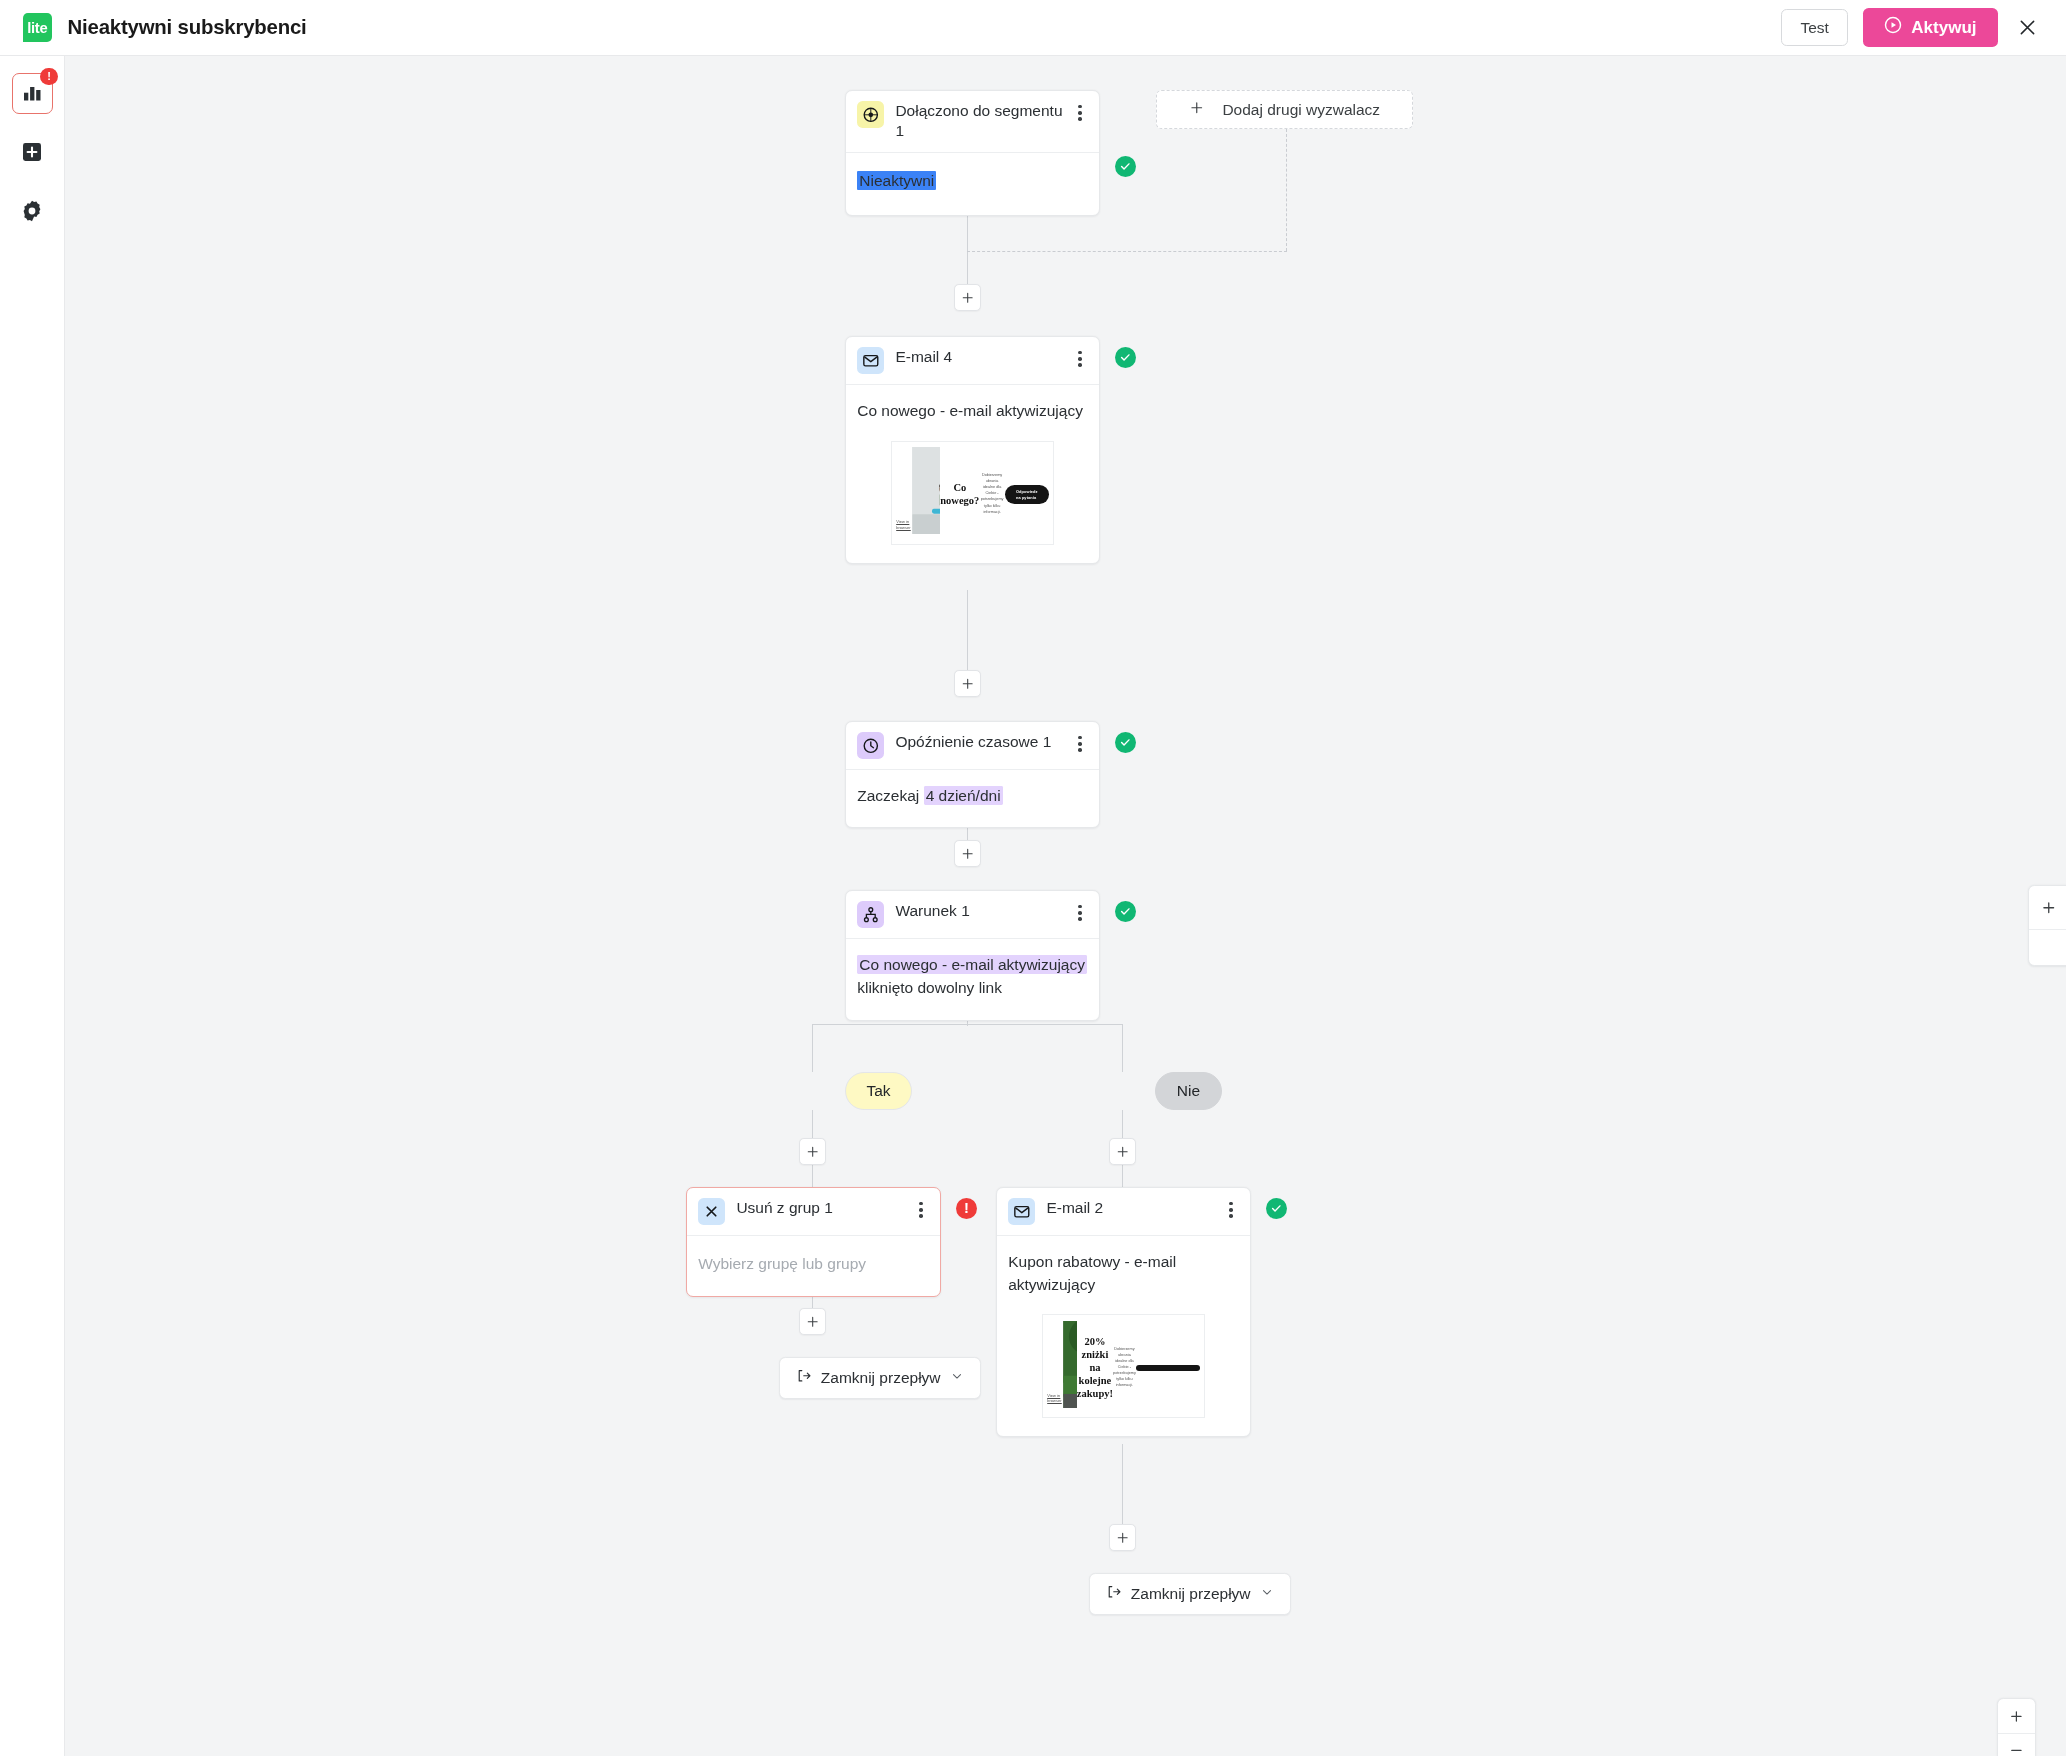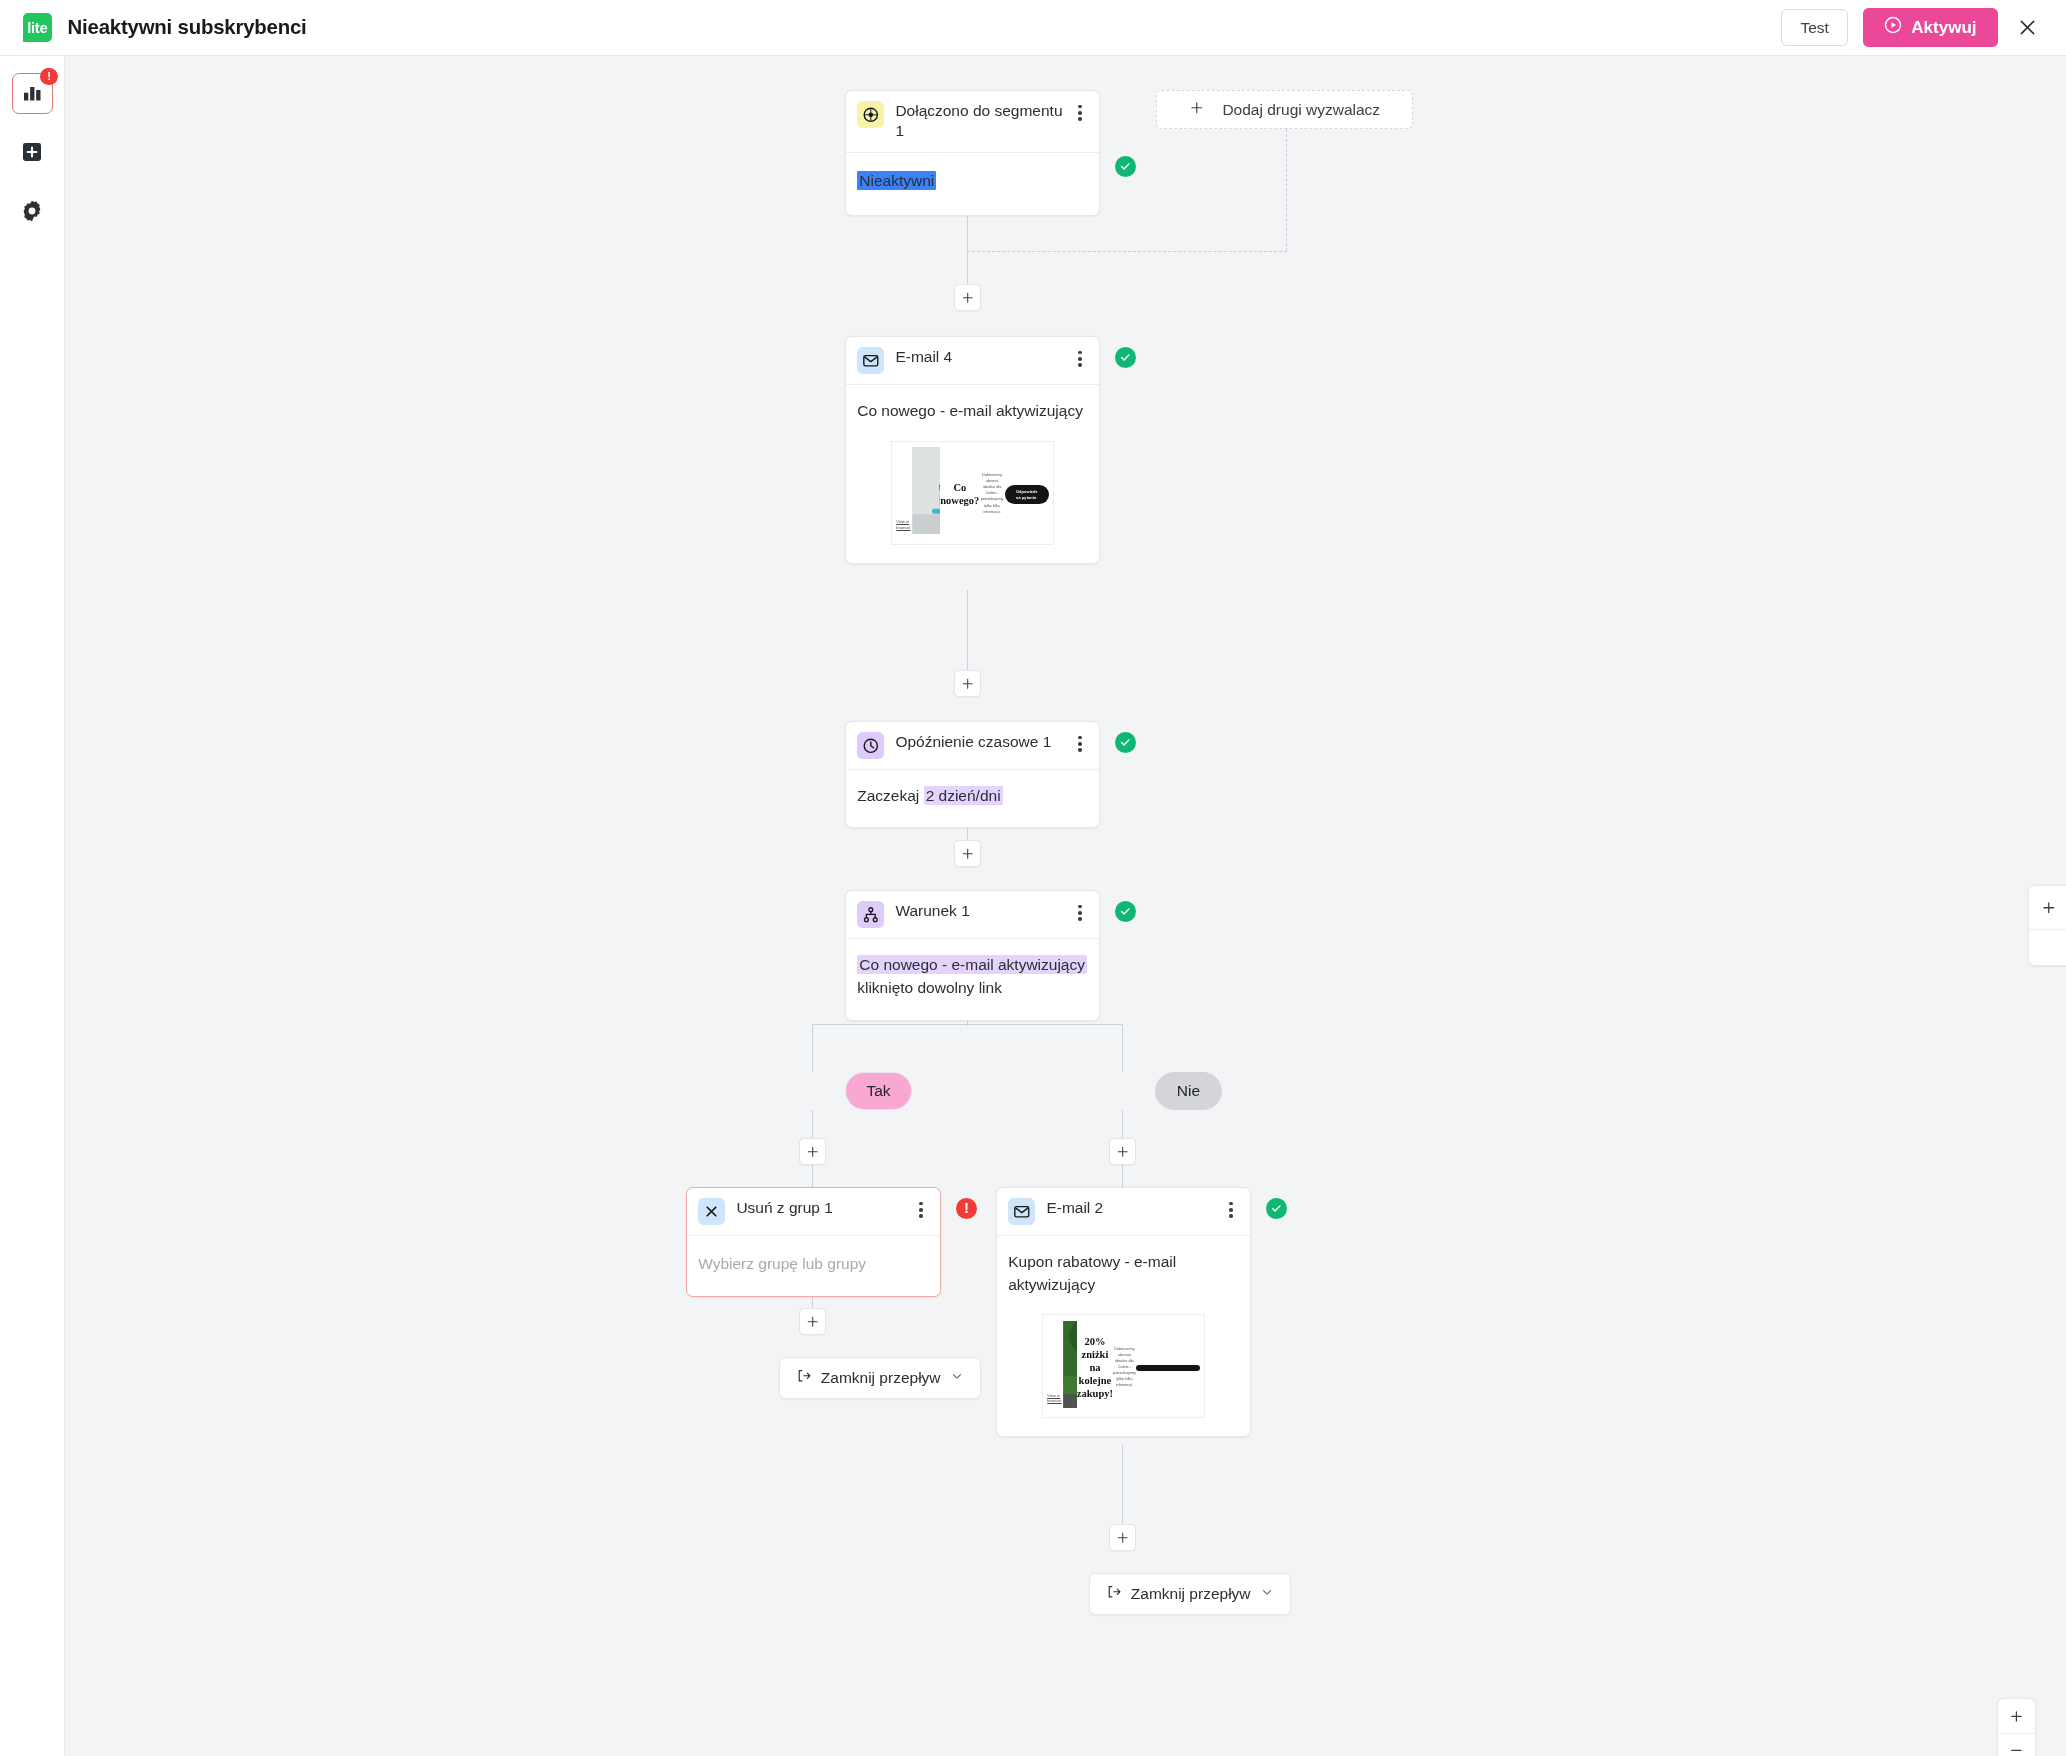--- a/index.html
+++ b/index.html
@@ -198,21 +198,21 @@
   .mail-cta.blank { padding: 2.8px 32px; font-size: 0; }
 
   
   .pill {
     position: absolute;
     height: 38px; min-width: 67px;
     border-radius: 19px;
     display: flex; align-items: center; justify-content: center;
     font-size: 15.5px; color: #232629; cursor: pointer;
   }
-  .pill.yes { background: #f9a8d4; border: 0.7px solid #e4e6e9; }
+  .pill.yes { background: #fef9c3; border: 0.7px solid #e4e6e9; }
   .pill.no  { background: #d3d5d8; border: 0.7px solid #d3d5d8; }
 
   .endbtn {
     position: absolute;
     height: 42px;
     background: #fff; border: 0.7px solid #e6e8ea; border-radius: 6.3px;
     display: flex; align-items: center; gap: 9.8px;
     padding: 0 15.5px;
     font-size: 15.5px; color: #2b2f33; cursor: pointer;
     box-shadow: 0 0.7px 1.4px rgba(16,24,40,0.05);
@@ -466,21 +466,21 @@
       </div>
       <div class="node-title">Opóźnienie czasowe 1</div>
       <div class="kebab">
           <i></i>
           <i></i>
           <i></i>
         </div>
     </div>
     <div class="node-body" style="padding:15.5px 11.2px 19.7px;">
       <span>Zaczekaj</span>
-      <span class="hl-purple">2 dzień/dni</span>
+      <span class="hl-purple">4 dzień/dni</span>
     </div>
   </div>
   <div class="status ok" style="left:1050px; top:676px;">
     <svg width="12.6" height="12.6" viewBox="0 0 24 24">
         <path d="M5 12.6l4.6 4.6L19 7.4" stroke="#fff" stroke-width="2.7" fill="none" stroke-linecap="round" stroke-linejoin="round"></path>
       </svg>
   </div>
 
   <div class="node" style="left:780px; top:834px; width:255px;">
     <div class="node-head">

